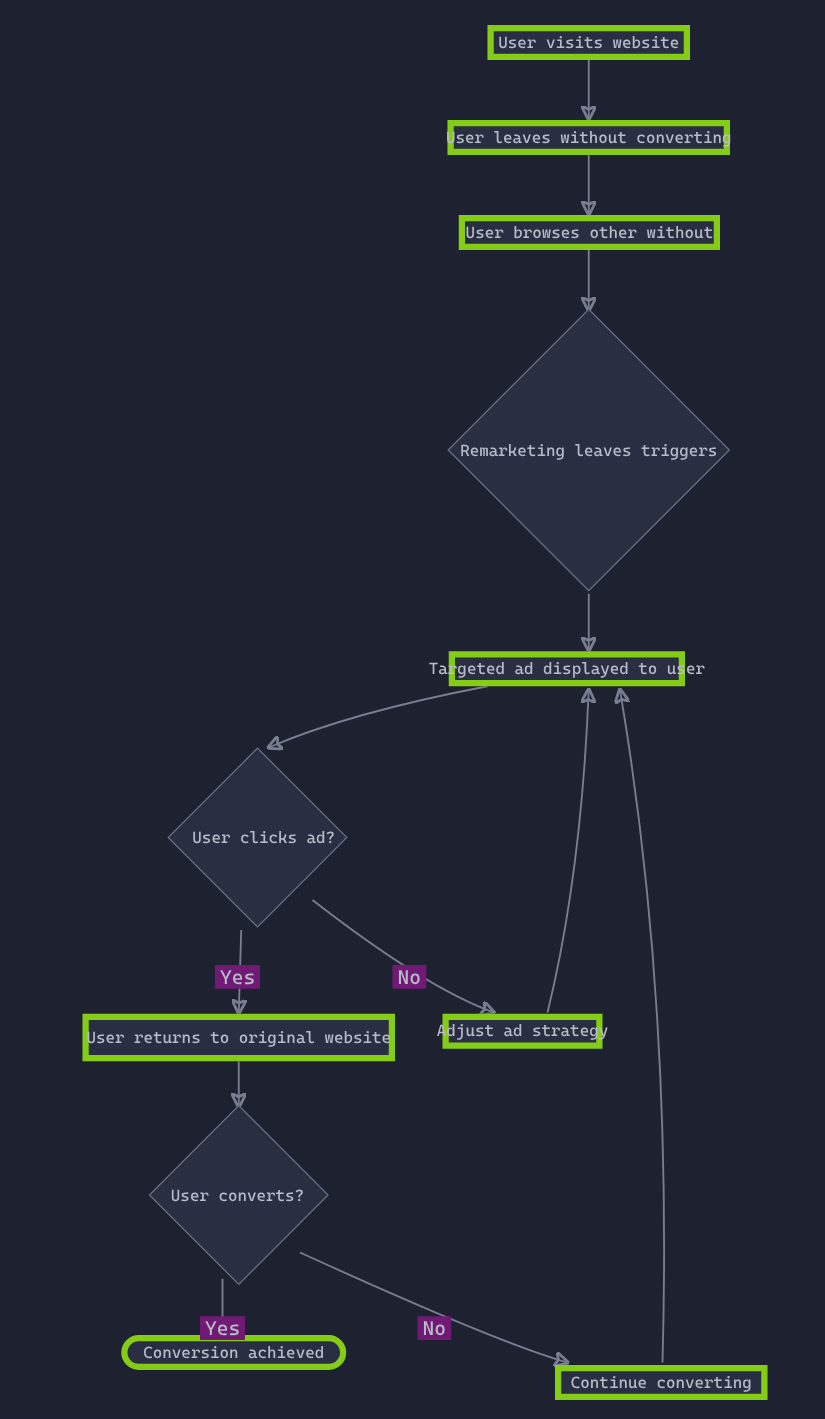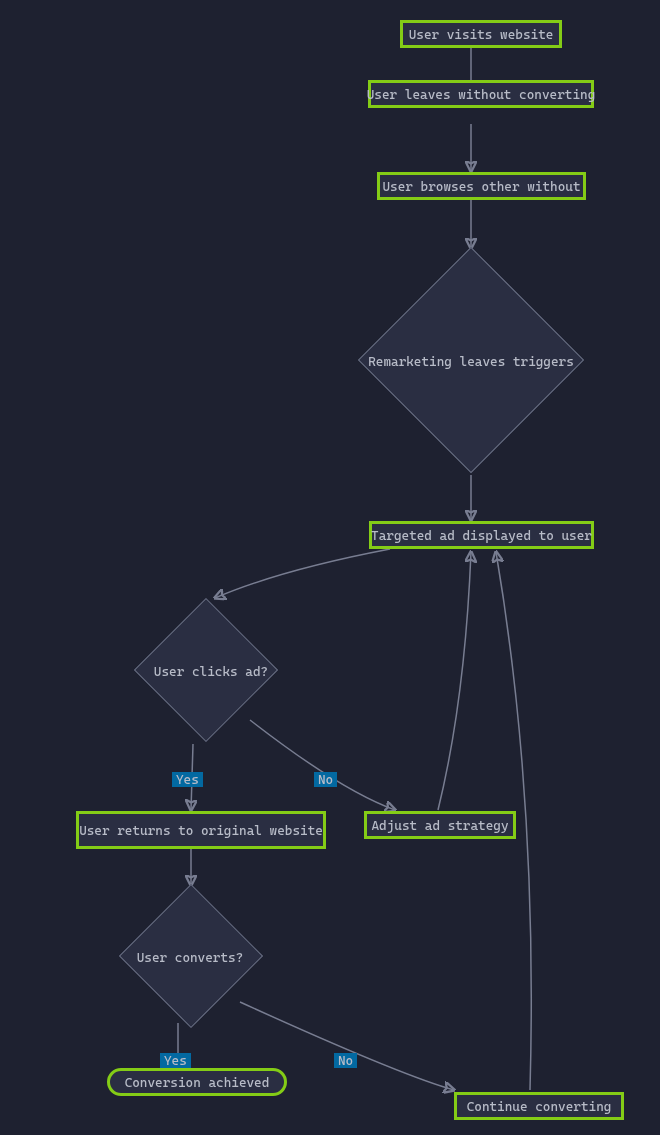--- a/index.html
+++ b/index.html
@@ -7,30 +7,29 @@
     background: #1e2130;
     width: 660px;
     height: 1135px;
     position: relative;
     font-family: ui-monospace, 'SF Mono', 'Cascadia Code', 'Courier New', monospace;
     color: #b8bcc8;
     overflow: hidden;
   }
   .node {
     position: absolute;
-    border: 3px solid #84cc16;
+    border: 5px solid #84cc16;
     background: #2a2e42;
     font-size: 13px;
     display: flex;
     align-items: center;
     justify-content: center;
     text-align: center;
     padding: 6px 12px;
     white-space: nowrap;
-    margin-left: 10px;
   }
   .diamond {
     position: absolute;
     width: 0;
     height: 0;
   }
   .diamond-shape {
     position: absolute;
     border: 1px solid #6b7185;
     background: #2a2e42;
@@ -38,22 +37,22 @@
   }
   .diamond-text {
     position: absolute;
     font-size: 13px;
     text-align: center;
     white-space: nowrap;
     transform: translate(-50%, -50%);
   }
   .edge-label {
     position: absolute;
-    font-size: 13px;
-    background: #0369a1;
+    font-size: 16px;
+    background: #701a75;
     padding: 0 4px;
   }
   svg.edges {
     position: absolute;
     top: 0;
     left: 0;
     width: 660px;
     height: 1135px;
     pointer-events: none;
   }
@@ -98,47 +97,47 @@
 
   <path d="M 240 1002 Q 400 1075 454 1090" marker-end="url(#arrow)"></path>
 
   <path d="M 530 1090 Q 538 800 496 552" marker-end="url(#arrow)"></path>
 </svg>
 
 <div class="node" style="left:390px; top:20px; width:162px; height:28px;">
   <span>User visits website</span>
 </div>
 
-<div class="node" style="left:358px; top:80px; width:226px; height:28px;">
+<div class="node" style="left:358px; top:96px; width:226px; height:28px;">
   <span>User leaves without converting</span>
 </div>
 
 <div class="node" style="left:367px; top:172px; width:209px; height:28px;">
   <span>User browses other without</span>
 </div>
 
 <div class="diamond">
   <div class="diamond-shape" style="left:391px; top:280px; width:160px; height:160px;"></div>
   <div class="diamond-text" style="left:471px; top:361px;">Remarketing leaves triggers</div>
 </div>
 
-<div class="node" style="left:359px; top:521px; width:225px; height:28px;align-items:center;">
+<div class="node" style="left:359px; top:521px; width:189px; height:28px;align-items:center;">
   <span>Targeted ad displayed to user</span>
 </div>
 
 <div class="diamond">
   <div class="diamond-shape" style="left:155px; top:619px; width:102px; height:102px;"></div>
   <div class="diamond-text" style="left:206px; top:671px;padding-left:10px;">User clicks ad?</div>
 </div>
 
 <div class="node" style="left:66px; top:811px; width:250px; height:38px;">
   <span>User returns to original website</span>
 </div>
 
-<div class="node" style="left:354px; top:811px; width:152px; height:28px;">
+<div class="node" style="left:354px; top:811px; width:128px; height:28px;">
   <span>Adjust ad strategy</span>
 </div>
 
 <div class="diamond">
   <div class="diamond-shape" style="left:140px; top:905px; width:102px; height:102px;"></div>
   <div class="diamond-text" style="left:190px; top:957px;">User converts?</div>
 </div>
 
 <div class="node" style="left:97px; top:1068px; width:180px; height:28px;border-radius:14px;">
   <span>Conversion achieved</span>

